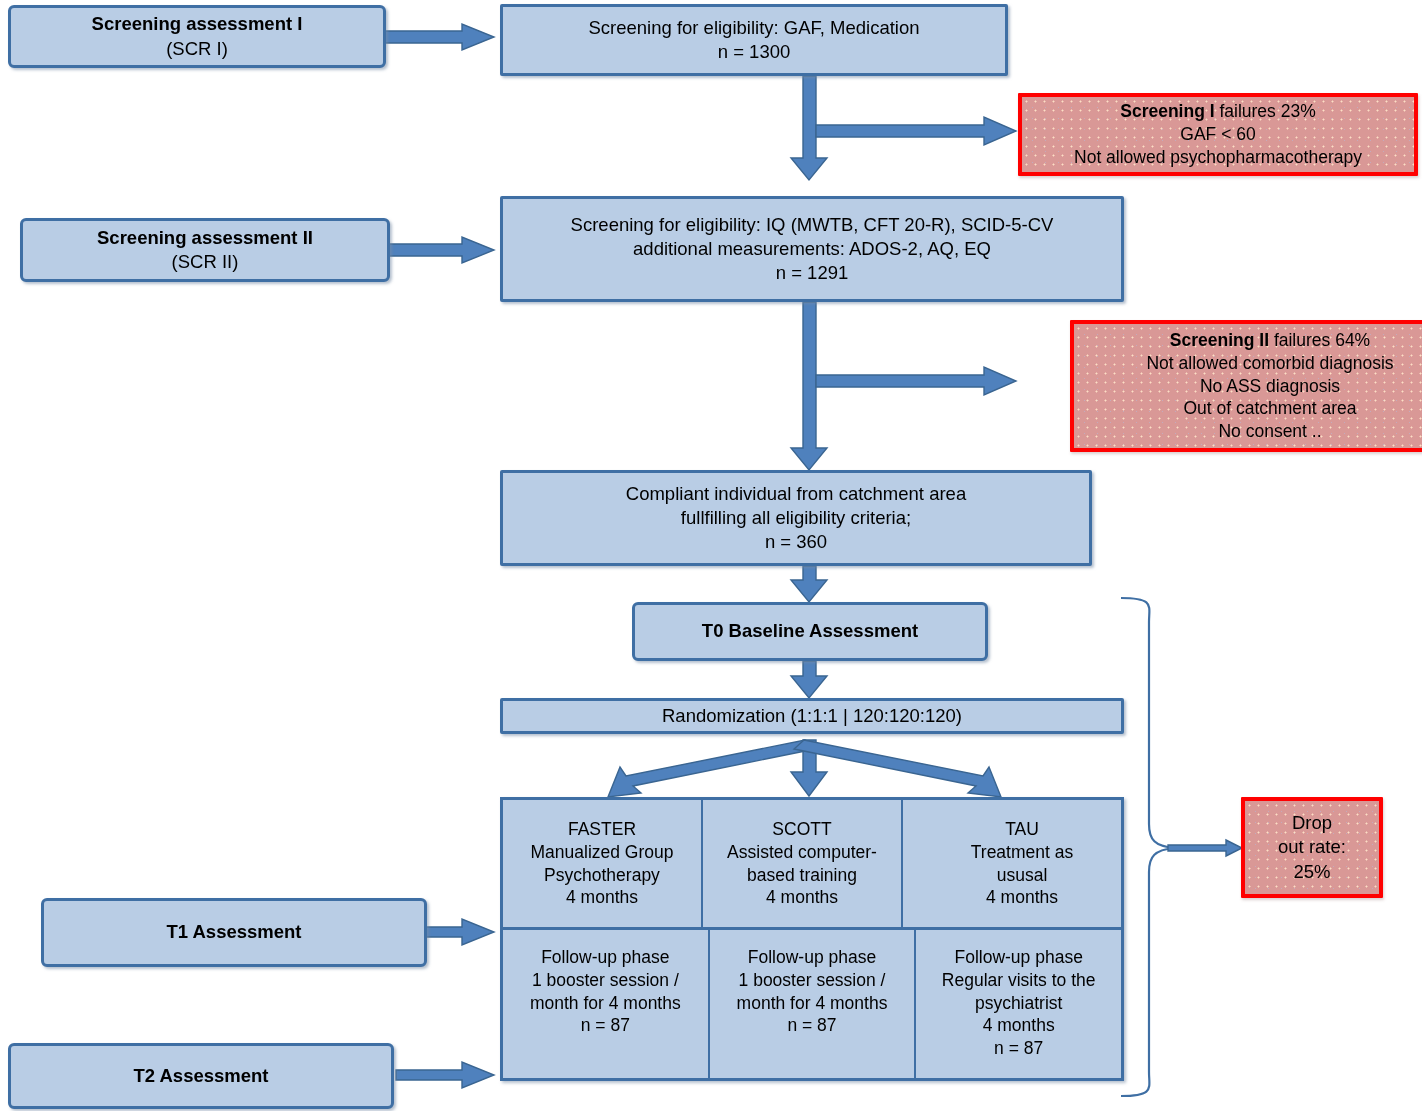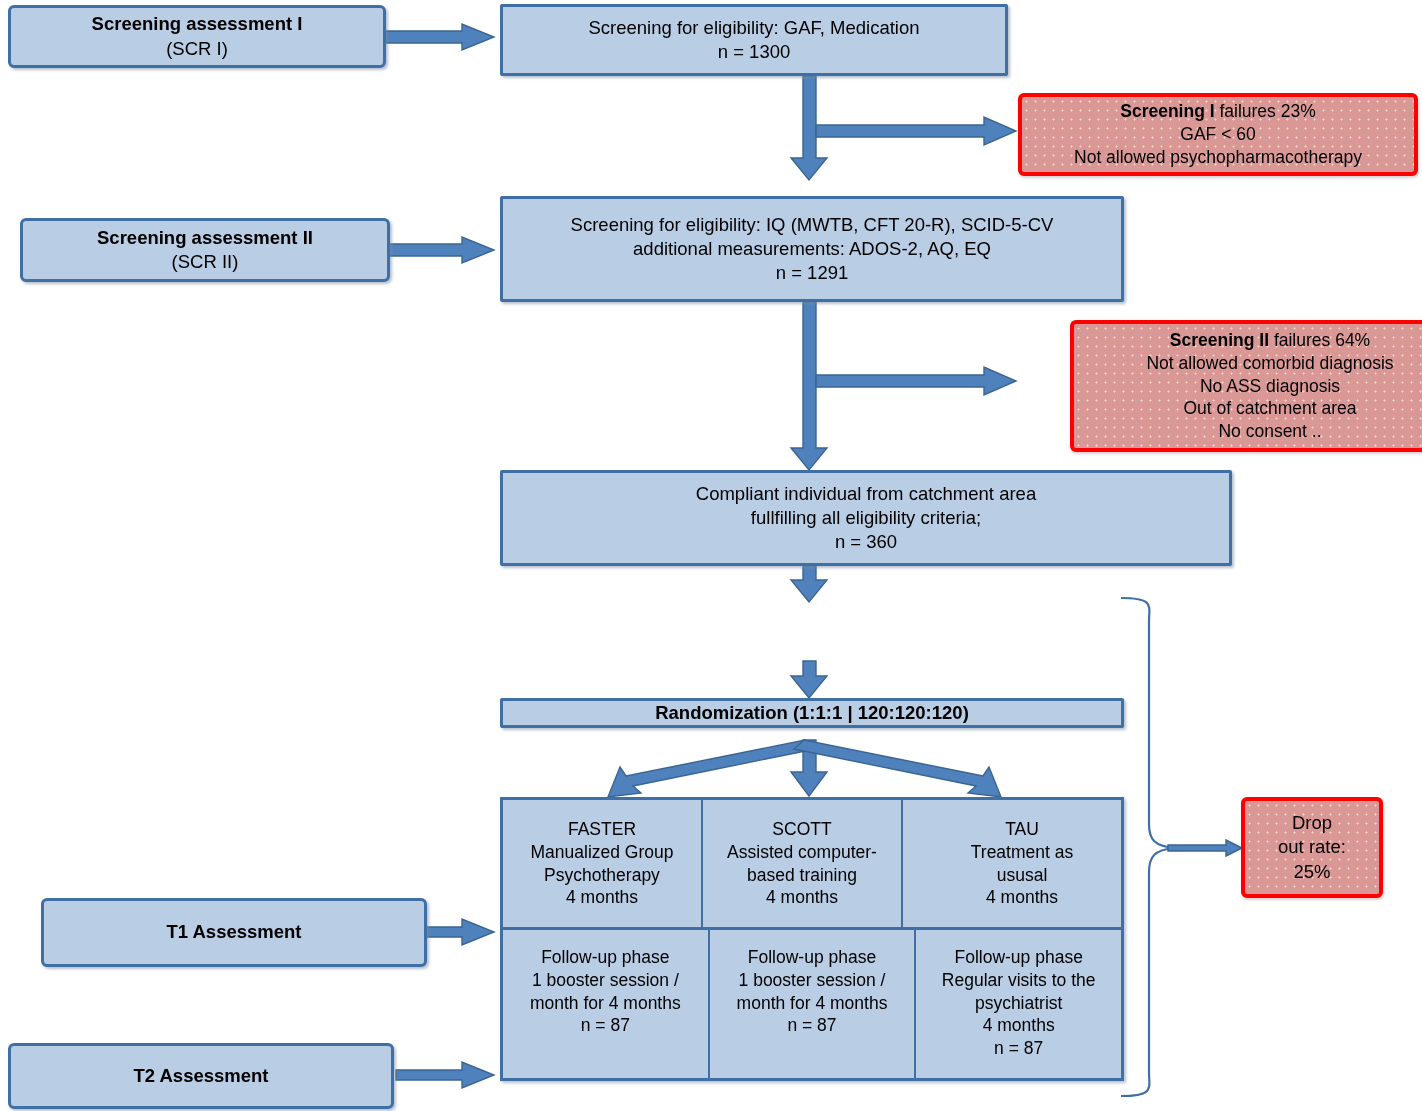--- a/index.html
+++ b/index.html
@@ -33,21 +33,21 @@
     background-image:
       radial-gradient(rgba(255,255,255,.55) 0.6px, transparent 0.7px);
     background-size:4px 4px;
   }
   .blue.round{ border-radius:6px; }
   .blue.sharp{ border-radius:2px; }
 
   .red{
     background:#d99896;
     border:4px solid #ff0000;
-    border-radius:6px;
+    border-radius:1px;
     background-image:
       radial-gradient(rgba(255,226,200,.95) 0.9px, transparent 1.1px),
       radial-gradient(rgba(176,186,220,.55) 0.8px, transparent 1.0px);
     background-size:9px 9px, 13px 11px;
     background-position:0 0, 4px 5px;
     box-shadow:1px 2px 3px rgba(150,120,120,.35);
   }
 
   .txt{ padding:2px 8px; width:100%; }
   .b{ font-weight:bold; }
@@ -150,30 +150,33 @@
       <div>
         <span class="b">Screening II</span><span> failures 64%</span>
       </div>
       <div>Not allowed comorbid diagnosis</div>
       <div>No ASS diagnosis</div>
       <div>Out of catchment area</div>
       <div>No consent ..</div>
     </div>
   </div>
 
-  <div class="node blue sharp fs18" style="left:500px;top:470px;width:732px;height:96px;">
+  <div class="node blue sharp fs18" style="left:500px;top:470px;width:592px;height:96px;">
     <div class="txt">
       <div>Compliant individual from catchment area</div>
       <div>fullfilling all eligibility criteria;</div>
       <div>n = 360</div>
     </div>
   </div>
 
-
-  <div class="node blue sharp fs18" style="left:500px;top:698px;width:624px;height:30px;font-weight:bold;">
+  <div class="node blue round fs18" style="left:632px;top:602px;width:356px;height:59px;">
+    <div class="txt b">T0 Baseline Assessment</div>
+  </div>
+
+  <div class="node blue sharp fs18" style="left:500px;top:698px;width:624px;height:36px;">
     <div class="txt">Randomization (1:1:1 | 120:120:120)</div>
   </div>
 
   <div style="position:absolute;left:500px;top:797px;width:624px;height:284px;
               border:3px solid #3f6fa4;box-sizing:border-box;background:#b9cde5;
               box-shadow:2px 2px 3px rgba(120,140,165,.55);display:flex;flex-direction:column;">
 
     <div style="display:flex;flex:0 0 127px;border-bottom:3px solid #3f6fa4;">
       <div class="node fs17" style="position:relative;flex:1 1 0;border-right:2px solid #3f6fa4;">
         <div class="txt">

